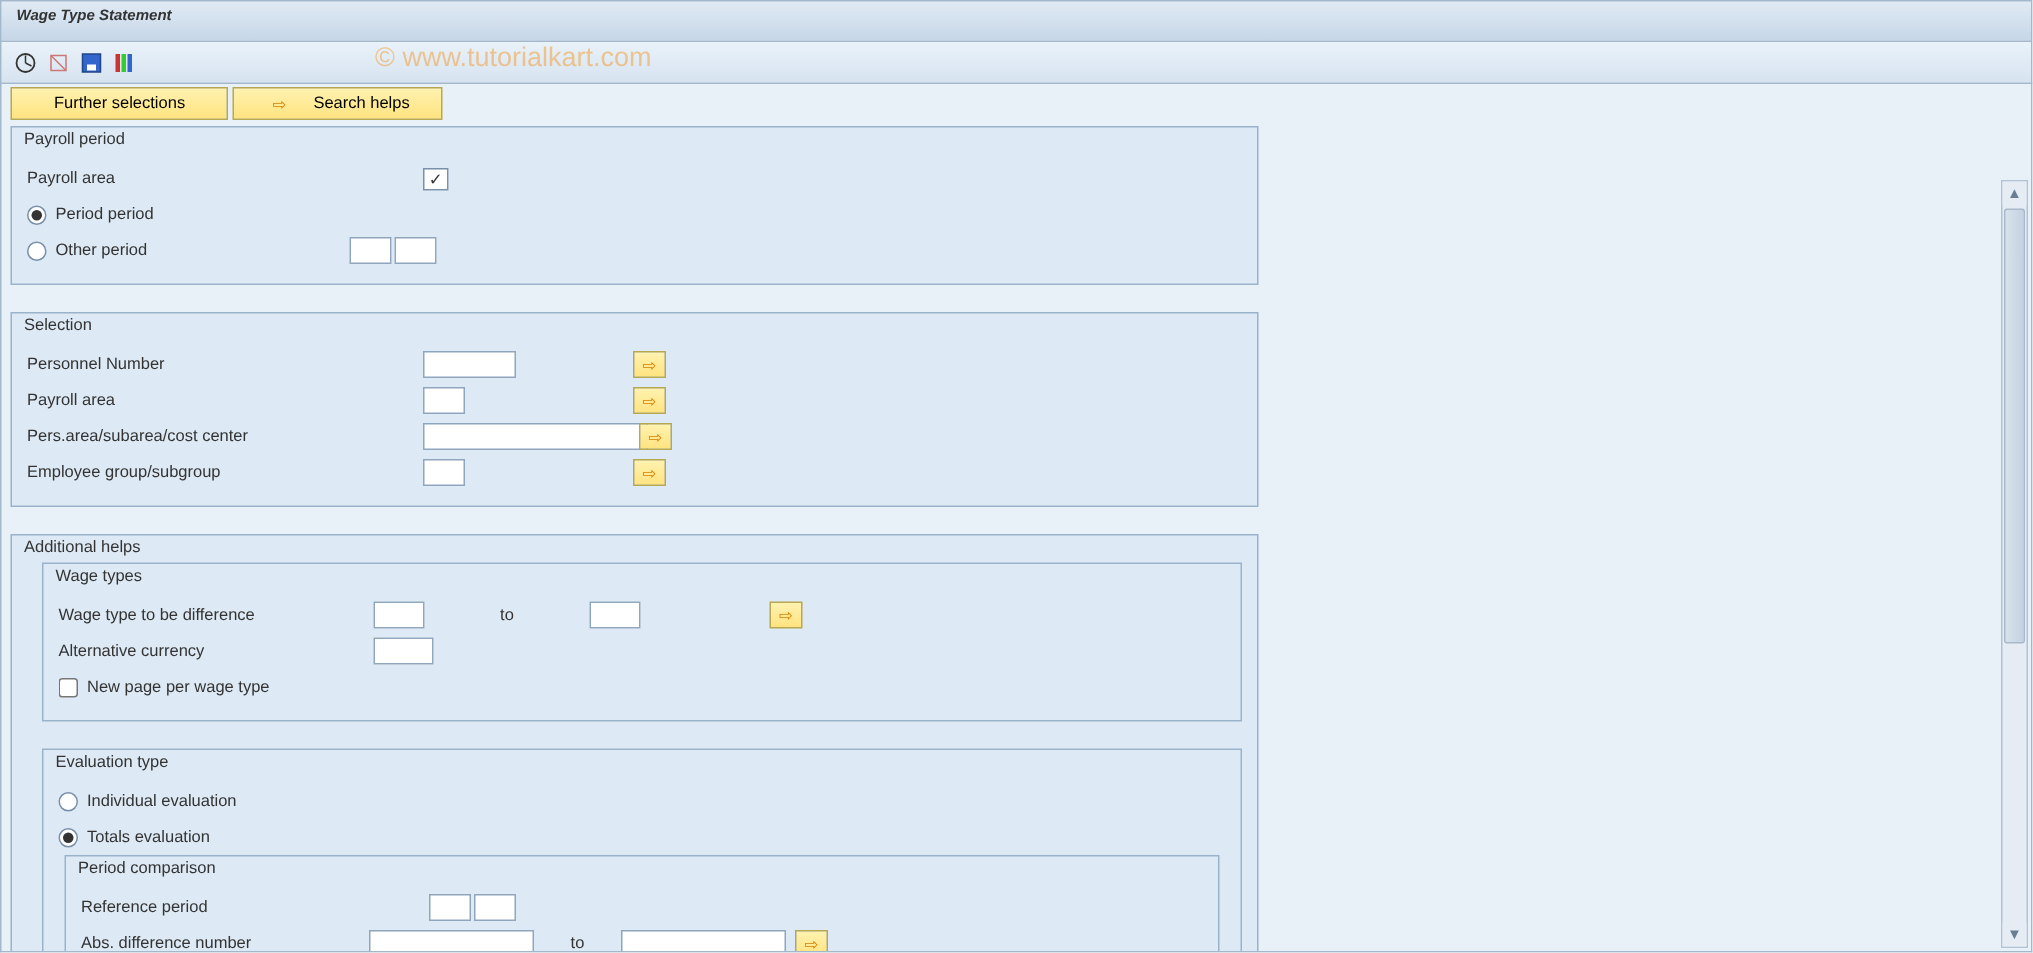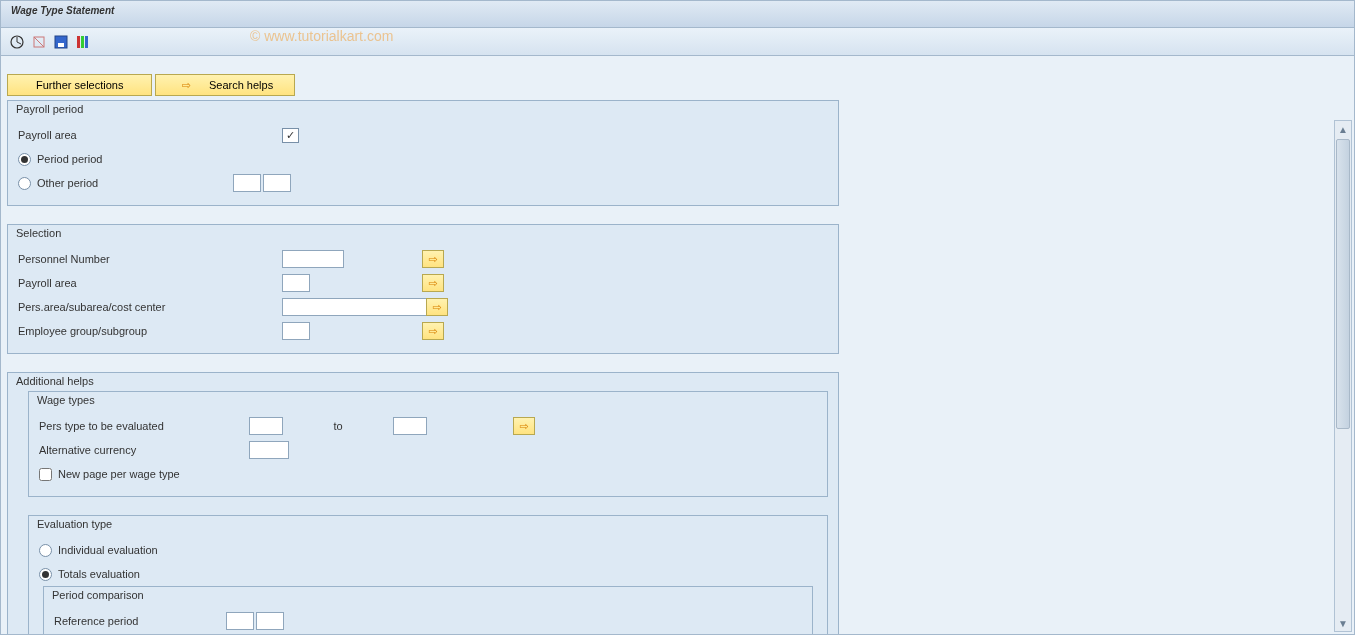--- a/index.html
+++ b/index.html
@@ -3,23 +3,23 @@
 <meta charset="utf-8">
 <style>
 * { box-sizing: border-box; margin: 0; padding: 0; font-family: Arial, sans-serif; }
 body { background: #f2f2f2; width: 1355px; height: 635px; overflow: hidden; position: relative; }
 
 .titlebar { height: 28px; background: linear-gradient(#e0eaf4, #c6d6e8); border: 1px solid #a4b8cc; padding: 4px 10px; font-style: italic; font-weight: bold; font-size: 10px; color: #333; }
 
 .toolbar { height: 28px; background: linear-gradient(#eaf2f9, #d6e3f0); border: 1px solid #a4b8cc; border-top: none; padding: 4px 8px; display: flex; align-items: center; gap: 6px; }
 .tb-icon { width: 16px; height: 16px; display: inline-flex; align-items: center; justify-content: center; font-size: 12px; }
 
-.content-area { position: relative; background: #e9f1f8; height: calc(635px - 56px); border: 1px solid #a4b8cc; border-top: none; padding: 18px 6px 6px 6px; overflow: hidden; }
-
-.watermark { position: absolute; top: 28px; left: 250px; font-size: 14px; color: rgba(240,160,60,0.55); font-family: Arial; z-index: 100; pointer-events: none; }
+.content-area { position: relative; background: #e9f1f8; height: calc(635px - 56px); border: 1px solid #a4b8cc; border-top: none; padding: 2px 6px 6px 6px; overflow: hidden; }
+
+.watermark { position: absolute; top: 28px; left: 250px; font-size: 18px; color: rgba(240,160,60,0.55); font-family: Arial; z-index: 100; pointer-events: none; }
 
 .btn-row { display: flex; gap: 3px; margin-bottom: 4px; }
 .yellow-btn { background: linear-gradient(#fff2b0, #ffe380); border: 1px solid #b8a850; height: 22px; min-width: 140px; font-size: 11px; display: flex; align-items: center; justify-content: center; cursor: pointer; }
 .yellow-btn .arrow { margin-right: 18px; margin-left: 4px; font-size: 11px; color: #d88000; }
 .yellow-btn.fs { padding: 0 28px; }
 
 .groupbox { border: 1px solid #9bb3ca; background: #dde9f4; margin-bottom: 18px; width: 832px; position: relative; }
 .groupbox.inner { width: 800px; margin-left: 10px; }
 .group-title { position: relative; top: 0; left: 4px; background: transparent; font-size: 11px; color: #333; padding: 2px 4px; }
 .group-body { padding: 6px 10px 10px 10px; }
@@ -146,21 +146,21 @@
   </div>
 
   <div class="groupbox" style="margin-bottom:0; padding-bottom:8px;">
     <div class="group-title">Additional helps</div>
     <div class="group-body" style="padding-top:2px;">
 
       <div class="groupbox inner">
         <div class="group-title">Wage types</div>
         <div class="group-body">
           <div class="row">
-            <span class="label" style="width:210px">Pers type to be evaluated</span>
+            <span class="label" style="width:210px">Wage type to be difference</span>
             <input type="text" class="tiny" style="width: 34px;">
             <span style="width:110px;text-align:center;font-size:11px">to</span>
             <input type="text" class="tiny" style="width: 34px;">
             <span style="width:80px"></span>
             <span class="multi-btn">⇨</span>
           </div>
           <div class="row">
             <span class="label" style="width:210px">Alternative currency</span>
             <input type="text" class="tiny" style="width: 40px;">
           </div>
@@ -180,21 +180,21 @@
           </div>
           <div class="row">
             <span class="radio checked"></span>
             <span>Totals evaluation</span>
           </div>
 
           <div class="groupbox" style="width:770px; margin-left:4px; margin-bottom:0;">
             <div class="group-title">Period comparison</div>
             <div class="group-body" style="padding-bottom:0;">
               <div class="row">
-                <span class="label" style="width:172px">Reference period</span>
+                <span class="label" style="width:232px">Reference period</span>
                 <input type="text" class="tiny" style="">
                 <input type="text" class="tiny" style="margin-left: 2px;">
               </div>
               <div class="row">
                 <span class="label" style="width:192px">Abs. difference number</span>
                 <input type="text" class="wide" style="width: 110px;">
                 <span style="width:58px;text-align:center;font-size:11px">to</span>
                 <input type="text" class="wide" style="width: 110px;">
                 <span class="multi-btn">⇨</span>
               </div>

